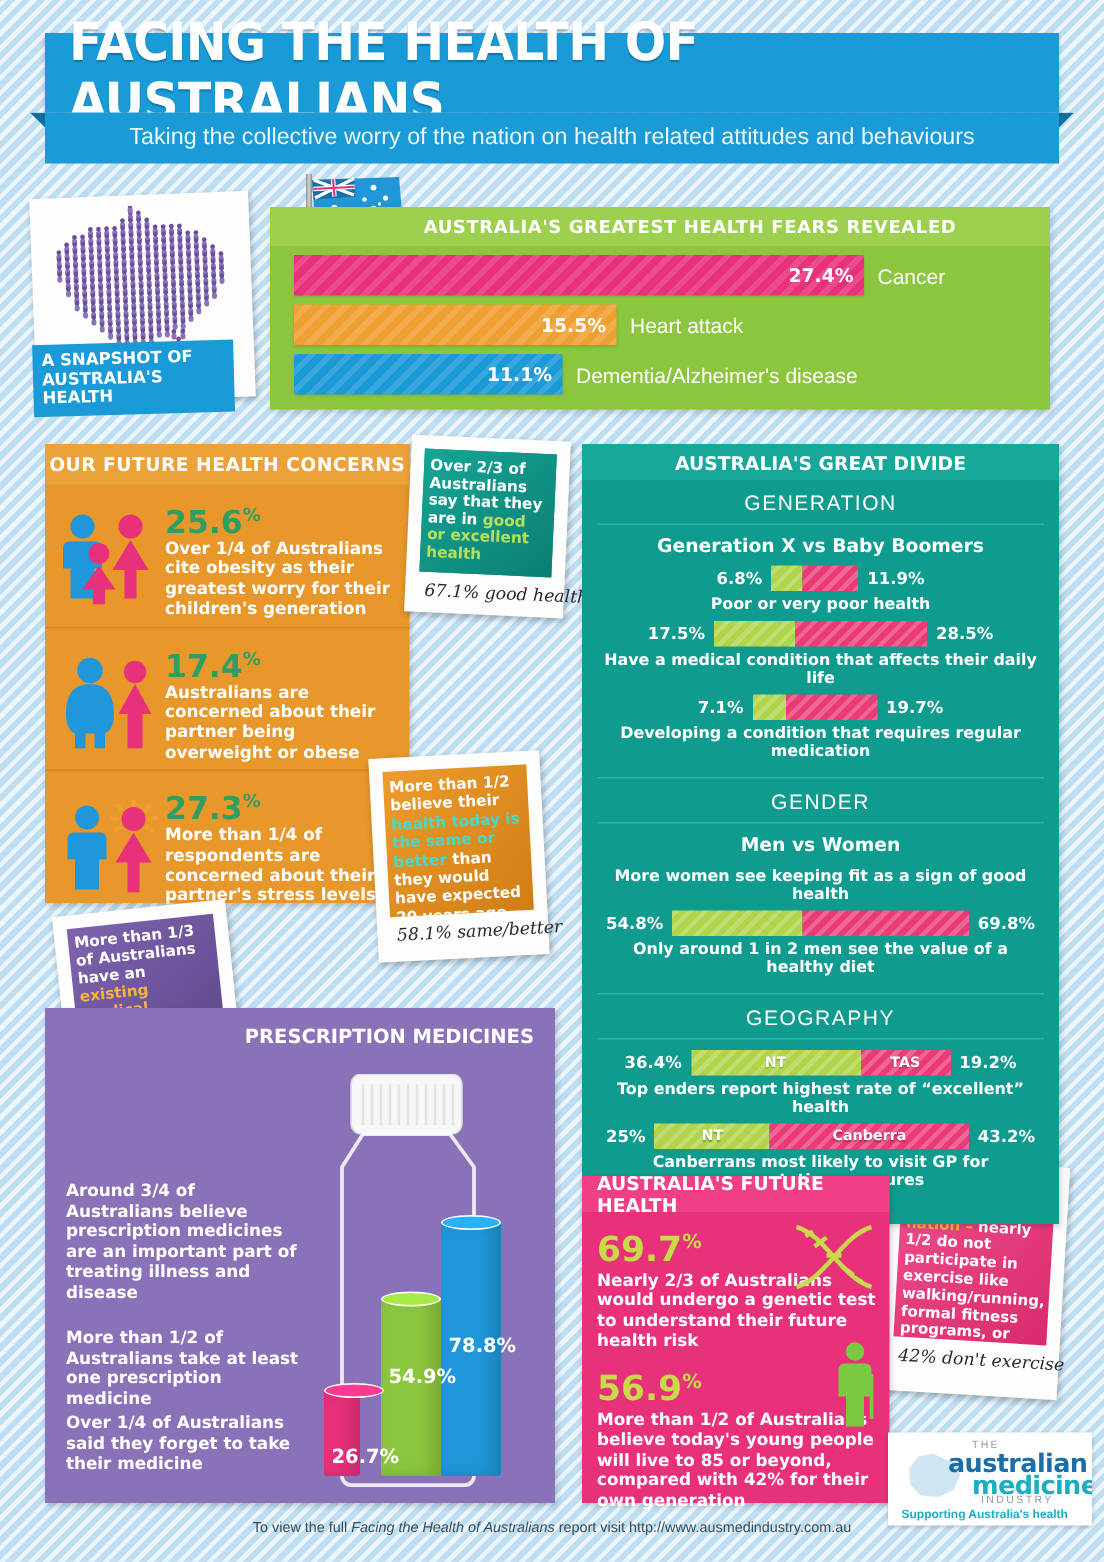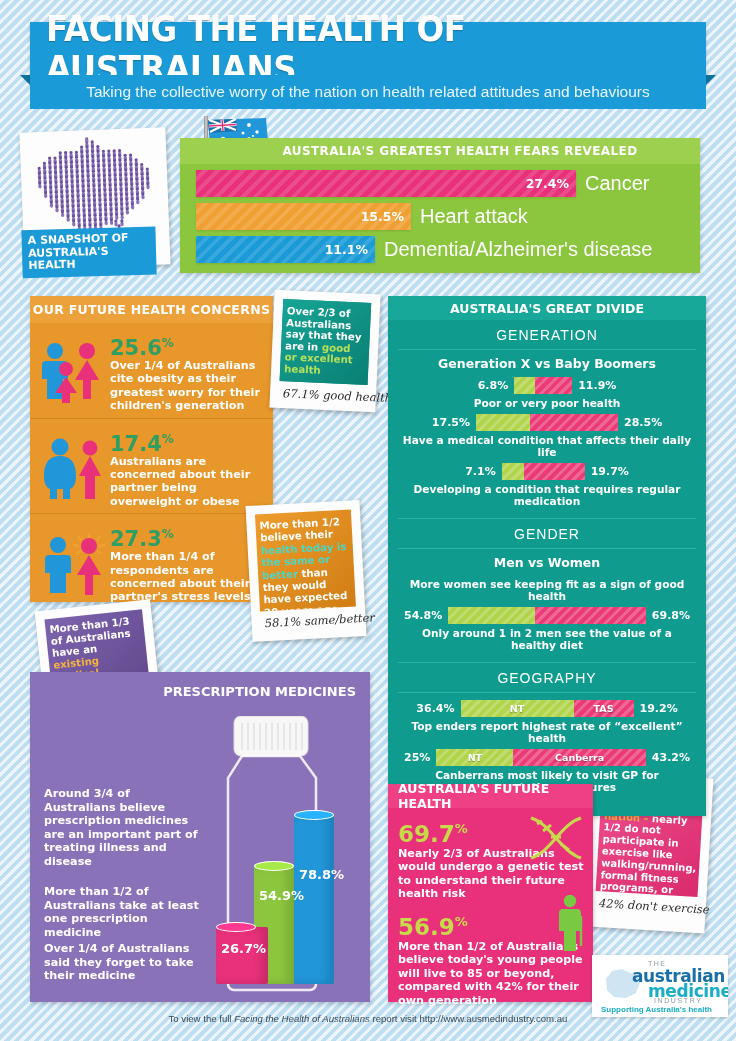--- a/index.html
+++ b/index.html
@@ -69,21 +69,21 @@
   }
   .fear-row { position: absolute; left: 16px; display: flex; align-items: center; }
   .fear-bar {
     height: 27px; display: flex; align-items: center; justify-content: flex-end;
     padding-right: 7px; color: #fff; font-weight: bold; font-size: 12.5px;
     background-image: repeating-linear-gradient(-45deg,
       rgba(255,255,255,.13) 0 4px, rgba(255,255,255,0) 4px 9px);
     font-family: "DejaVu Sans", sans-serif;
     box-shadow: 0 1px 2px rgba(0,0,0,.12);
   }
-  .fear-label { color: #fff; font-size: 20px; margin-left: 9px; white-space: nowrap; }
+  .fear-label { color: #fff; font-size: 14px; margin-left: 9px; white-space: nowrap; }
 
   .flagpole { position: absolute; left: 204px; top: 116px; width: 4px; height: 155px;
     background: linear-gradient(90deg,#8f8f8f,#d4d4d4,#8b8b8b); }
   .flagbase { position: absolute; left: 192px; top: 266px; width: 28px; height: 7px;
     background: #b9b9b9; border-radius: 50%; }
   .flag { position: absolute; left: 208px; top: 118px; }
 
   
   .concerns {
     position: absolute; left: 30px; top: 296px; width: 243px; height: 306px;
@@ -176,21 +176,21 @@
   }
   .rx-title { position: absolute; right: 14px; top: 12px; color: #fff;
     font-weight: bold; font-size: 13px; font-family: "DejaVu Sans", sans-serif; }
   .rx-note { position: absolute; color: #fff; font-size: 11.2px; line-height: 13.6px;
     font-weight: bold; font-family: "DejaVu Sans", sans-serif; width: 160px; }
   #rxn1 { left: 14px; top: 115px; }
   #rxn2 { left: 14px; top: 213px; }
   #rxn3 { left: 14px; top: 270px; }
   .bottle { position: absolute; left: 168px; top: 44px; width: 150px; height: 278px; }
   .rx-bar-lbl { position: absolute; color: #fff; font-weight: bold; font-size: 13px;
-    font-family: "DejaVu Sans", sans-serif; }
+    font-family: "DejaVu Sans", sans-serif; margin-top: 23px; }
 
   
   .future {
     position: absolute; left: 388px; top: 784px; width: 205px; height: 218px;
     background: #e8317a; box-shadow: 1px 2px 4px rgba(0,0,0,.18);
   }
   .future-title { height: 24px; background: #ef3f85; display: flex; align-items: center;
     padding-left: 10px; color: #fff; font-weight: bold; font-size: 12.5px;
     font-family: "DejaVu Sans", sans-serif; }
   .f-pct { color: #c8d94a; font-size: 23px; font-weight: bold; line-height: 26px;
@@ -1002,21 +1002,21 @@
       </svg>
       <div id="rx-bars">
           <div style="position: absolute; left: 96px; top: 99px; width: 40px; height: 169px; background: rgb(33, 150, 217); border-radius: 2px; box-shadow: rgba(0, 0, 0, 0.15) -6px 0px 10px inset;">
             <div style="position:absolute;left:0;top:-5px;width:40px;height:10px;border-radius:50%;background:#2196d9;filter:brightness(1.18);border:1.5px solid rgba(255,255,255,.85)"></div>
             <div class="rx-bar-lbl" style="left:5px;top:52px">78.8%</div>
           </div>
           <div style="position: absolute; left: 56px; top: 150px; width: 40px; height: 118px; background: rgb(140, 198, 62); border-radius: 2px; box-shadow: rgba(0, 0, 0, 0.15) -6px 0px 10px inset;">
             <div style="position:absolute;left:0;top:-5px;width:40px;height:10px;border-radius:50%;background:#8cc63e;filter:brightness(1.18);border:1.5px solid rgba(255,255,255,.85)"></div>
             <div class="rx-bar-lbl" style="left:5px;top:22px">54.9%</div>
           </div>
-          <div style="position: absolute; left: 18px; top: 211px; width: 52px; height: 57px; background: rgb(232, 49, 122); border-radius: 2px; box-shadow: rgba(0, 0, 0, 0.15) -6px 0px 10px inset; text-align: center;">
+          <div style="position: absolute; left: 18px; top: 211px; width: 24px; height: 57px; background: rgb(232, 49, 122); border-radius: 2px; box-shadow: rgba(0, 0, 0, 0.15) -6px 0px 10px inset; text-align: center;">
             <div style="position:absolute;left:0;top:-5px;width:40px;height:10px;border-radius:50%;background:#e8317a;filter:brightness(1.18);border:1.5px solid rgba(255,255,255,.85)"></div>
             <div class="rx-bar-lbl" style="left:5px;top:14px">26.7%</div>
           </div>
         </div>
     </div>
   </div>
 
   <div class="future">
     <div class="future-title">AUSTRALIA'S FUTURE HEALTH</div>
     <svg style="position:absolute;right:6px;top:28px" width="62" height="52" viewBox="0 0 62 52">

